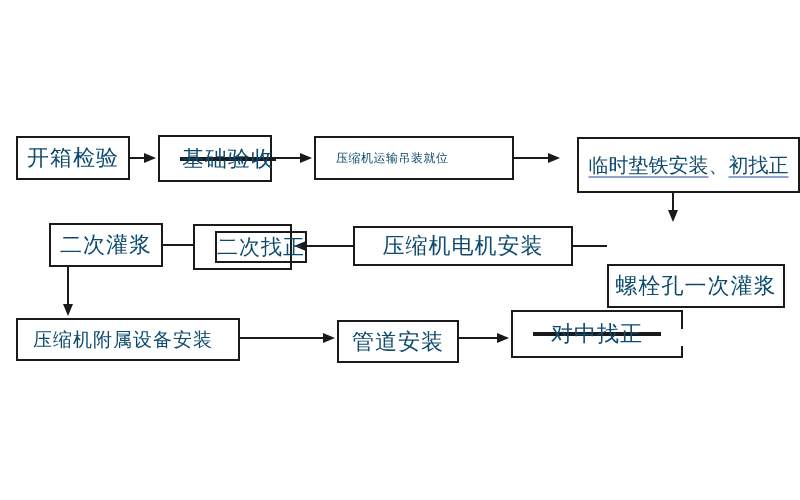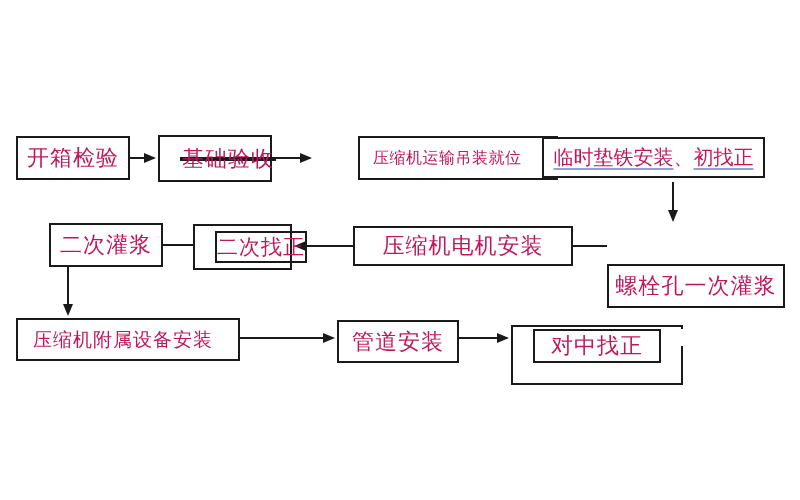--- a/index.html
+++ b/index.html
@@ -6,21 +6,21 @@
     margin: 0;
     padding: 0;
     background: #ffffff;
   }
   .canvas {
     position: relative;
     width: 800px;
     height: 500px;
     background: #ffffff;
     font-family: "Liberation Sans", "DejaVu Sans", sans-serif;
-    color: #be185d;
+    color: #0c4a6e;
     overflow: hidden;
   }
   .arrows {
     position: absolute;
     left: 0;
     top: 0;
     width: 800px;
     height: 500px;
     pointer-events: none;
   }
@@ -54,29 +54,29 @@
   }
   .u {
     text-decoration: underline;
     text-decoration-color: #8fa3cc;
     text-decoration-thickness: 2px;
     text-underline-offset: 4px;
   }
   
   #n-kaixiang   { left: 16px;  top: 136px; width: 114px; height: 44px; }
   #n-jichu      { left: 158px; top: 135px; width: 114px; height: 47px; }
-  #n-yunshu     { left: 314px; top: 136px; width: 200px; height: 44px; font-size: 16px; padding-left: 13px; letter-spacing: 0.5px; margin-left: 44px; }
-  #n-linshi     { left: 542px; top: 137px; width: 223px; height: 41px; font-size: 20px; letter-spacing: 0; }
+  #n-yunshu     { left: 314px; top: 136px; width: 200px; height: 44px; font-size: 12px; padding-left: 20px; letter-spacing: 0.5px; }
+  #n-linshi     { left: 577px; top: 137px; width: 223px; height: 56px; font-size: 20px; letter-spacing: 0; }
   #n-luoshuan   { left: 607px; top: 224px; width: 178px; height: 44px; margin-top: 40px; }
   #n-dianji     { left: 353px; top: 226px; width: 220px; height: 40px; justify-content: center; }
   #n-ercizhao   { left: 193px; top: 224px; width: 99px;  height: 46px; font-size: 21px; align-items: center; }
   #n-erciguan   { left: 16px;  top: 223px; width: 114px; height: 44px; margin-left: 33px; }
   #n-fushu      { left: 16px;  top: 318px; width: 224px; height: 43px; font-size: 19px; padding-left: 15px; }
   #n-guandao    { left: 337px; top: 320px; width: 122px; height: 43px; }
-  #n-duizhong   { left: 511px; top: 325px; width: 172px; height: 60px; align-items: flex-end; }
+  #n-duizhong   { left: 511px; top: 310px; width: 172px; height: 48px; }
   
   .wm-notch {
     position: absolute;
     left: 678px;
     top: 329px;
     width: 7px;
     height: 17px;
     background: #ffffff;
     border-radius: 3px 0 0 3px;
   }

